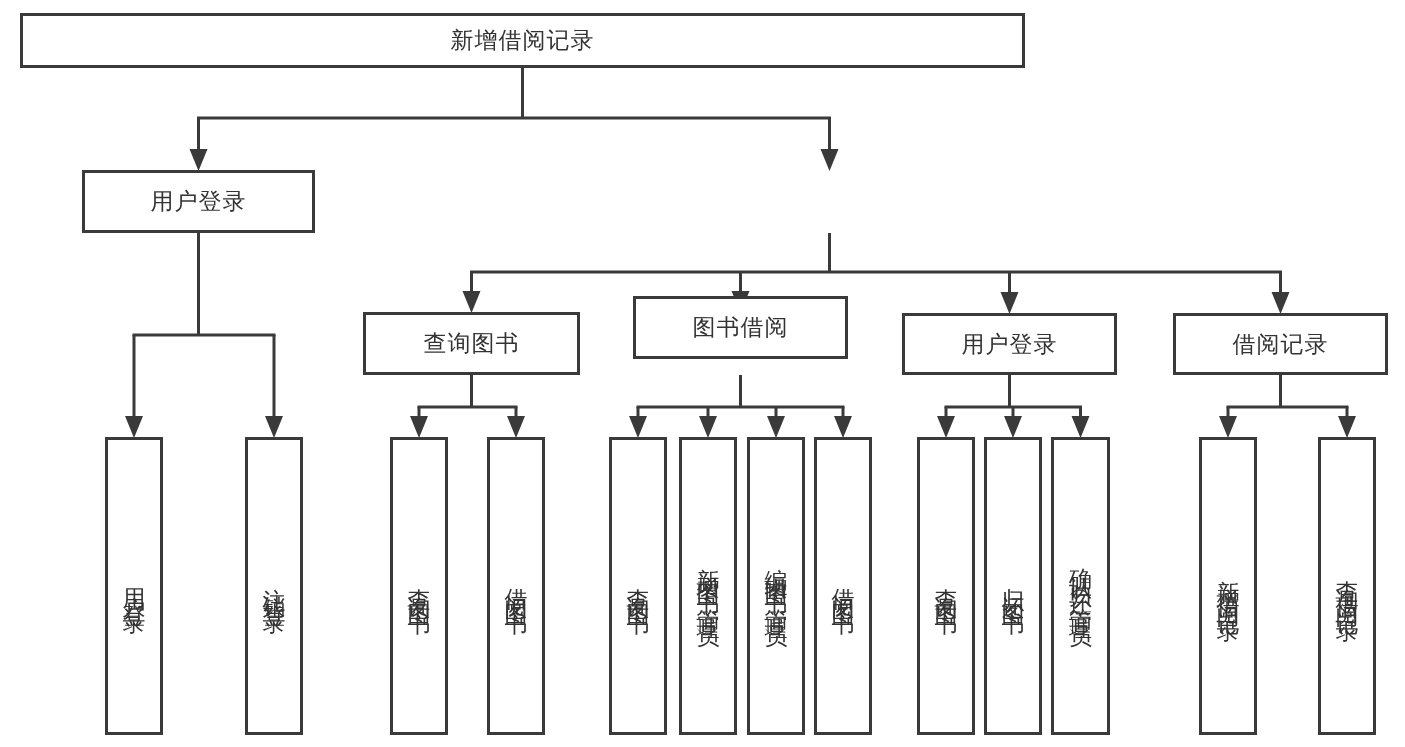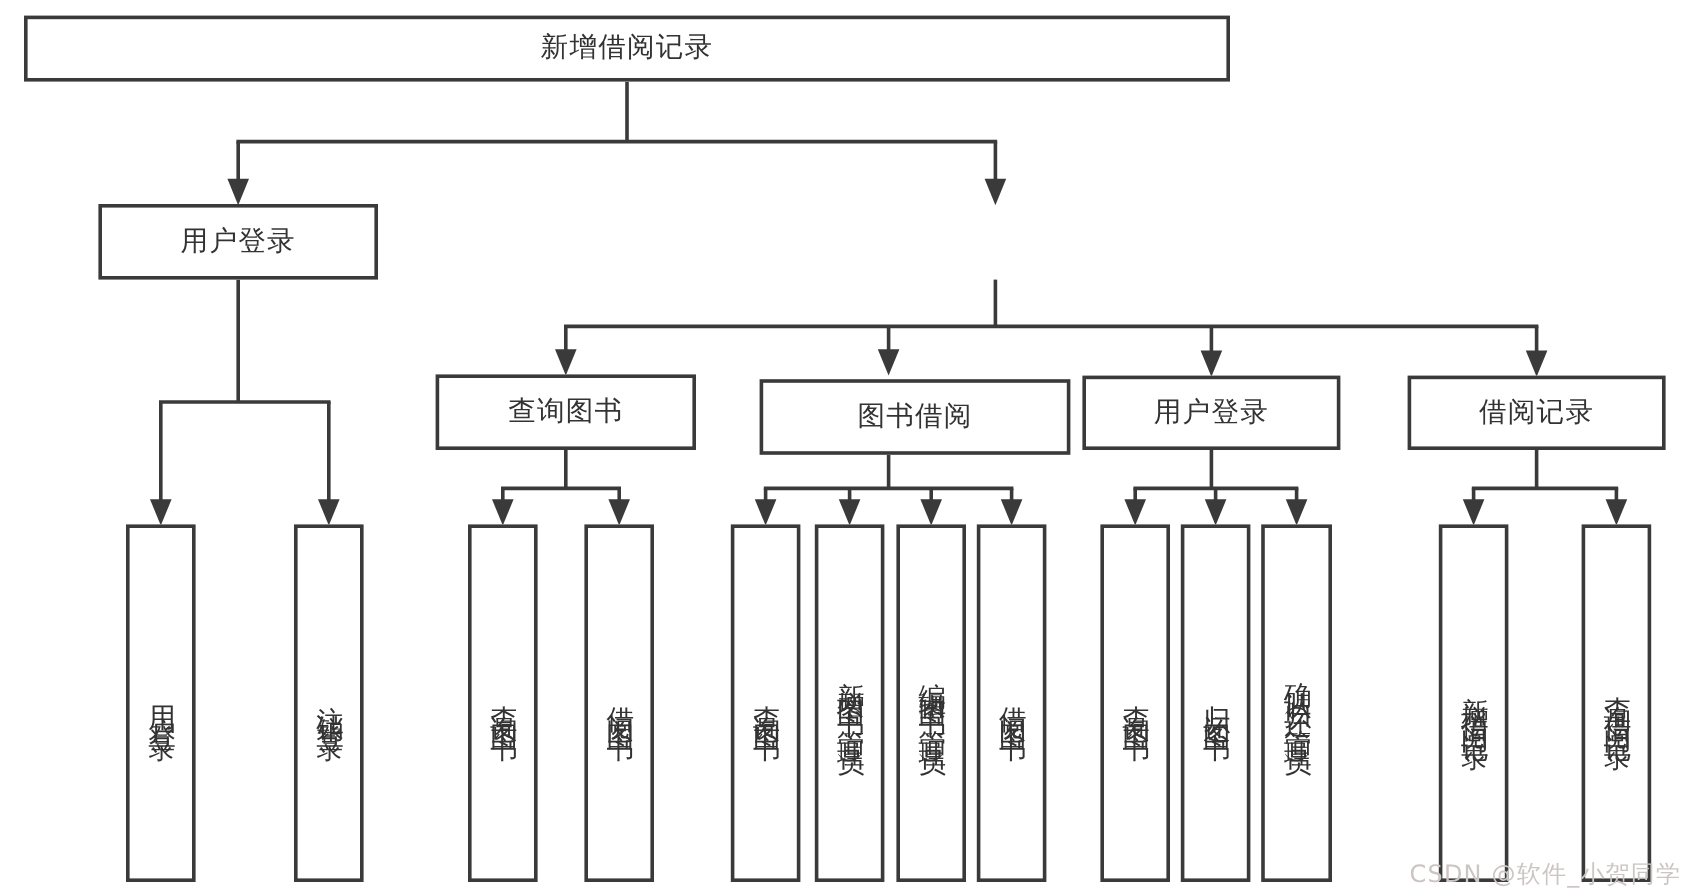--- a/index.html
+++ b/index.html
@@ -104,31 +104,30 @@
       <path d="M 1226.5 407 H 1348.5" stroke="#3a3a3a" stroke-width="3" fill="none"></path>
       <path d="M 1228 407 V 419" stroke="#3a3a3a" stroke-width="3" fill="none"></path>
       <polygon points="1219,416 1237,416 1228,438" fill="#3a3a3a"></polygon>
       <path d="M 1347 407 V 419" stroke="#3a3a3a" stroke-width="3" fill="none"></path>
       <polygon points="1338,416 1356,416 1347,438" fill="#3a3a3a"></polygon>
     </svg>
 
   <div class="node" style="left: 20px; top: 13px; width: 1005px; height: 55px;">新增借阅记录</div>
   <div class="node" style="left: 82px; top: 170px; width: 233px; height: 63px;">用户登录</div>
   <div class="node" style="left: 363px; top: 312px; width: 217px; height: 63px;">查询图书</div>
-  <div class="node" style="left: 633px; top: 316px; width: 259px; height: 63px;">图书借阅</div>
+  <div class="node" style="left: 633px; top: 296px; width: 215px; height: 63px;">图书借阅</div>
   <div class="node" style="left: 902px; top: 313px; width: 215px; height: 62px;">用户登录</div>
   <div class="node" style="left: 1173px; top: 313px; width: 215px; height: 62px;">借阅记录</div>
   <div class="node vertical" style="left: 105px; top: 437px; width: 58px; height: 298px;">用户登录</div>
   <div class="node vertical" style="left: 245px; top: 437px; width: 58px; height: 298px;">注销登录</div>
   <div class="node vertical" style="left: 390px; top: 437px; width: 58px; height: 298px;">查询图书</div>
   <div class="node vertical" style="left: 487px; top: 437px; width: 58px; height: 298px;">借阅图书</div>
   <div class="node vertical" style="left: 609px; top: 437px; width: 58px; height: 298px;">查询图书</div>
   <div class="node vertical" style="left: 679px; top: 437px; width: 58px; height: 298px;">新增图书（管理员）</div>
   <div class="node vertical" style="left: 747px; top: 437px; width: 58px; height: 298px;">编辑图书（管理员）</div>
   <div class="node vertical" style="left: 814px; top: 437px; width: 58px; height: 298px;">借阅图书</div>
   <div class="node vertical" style="left: 917px; top: 437px; width: 58px; height: 298px;">查询图书</div>
   <div class="node vertical" style="left: 984px; top: 437px; width: 58px; height: 298px;">归还图书</div>
   <div class="node vertical" style="left: 1051px; top: 437px; width: 59px; height: 298px;">确认归还（管理员）</div>
   <div class="node vertical" style="left: 1199px; top: 437px; width: 58px; height: 298px;">新增借阅记录</div>
   <div class="node vertical" style="left: 1318px; top: 437px; width: 58px; height: 298px;">查询借阅记录</div>
 
-  <div id="watermark">CSDN @软件_小贺同学</div>
 </div>
 
 </body></html>

